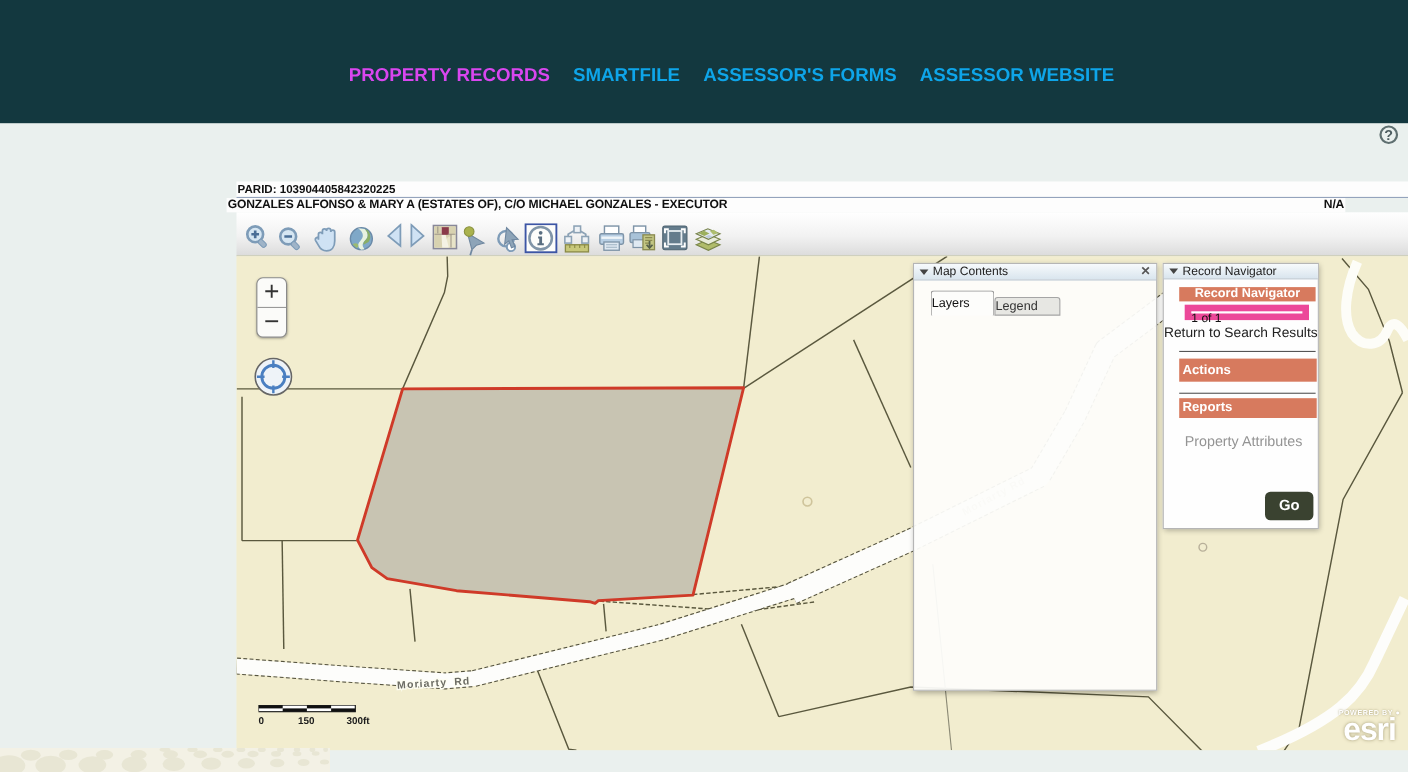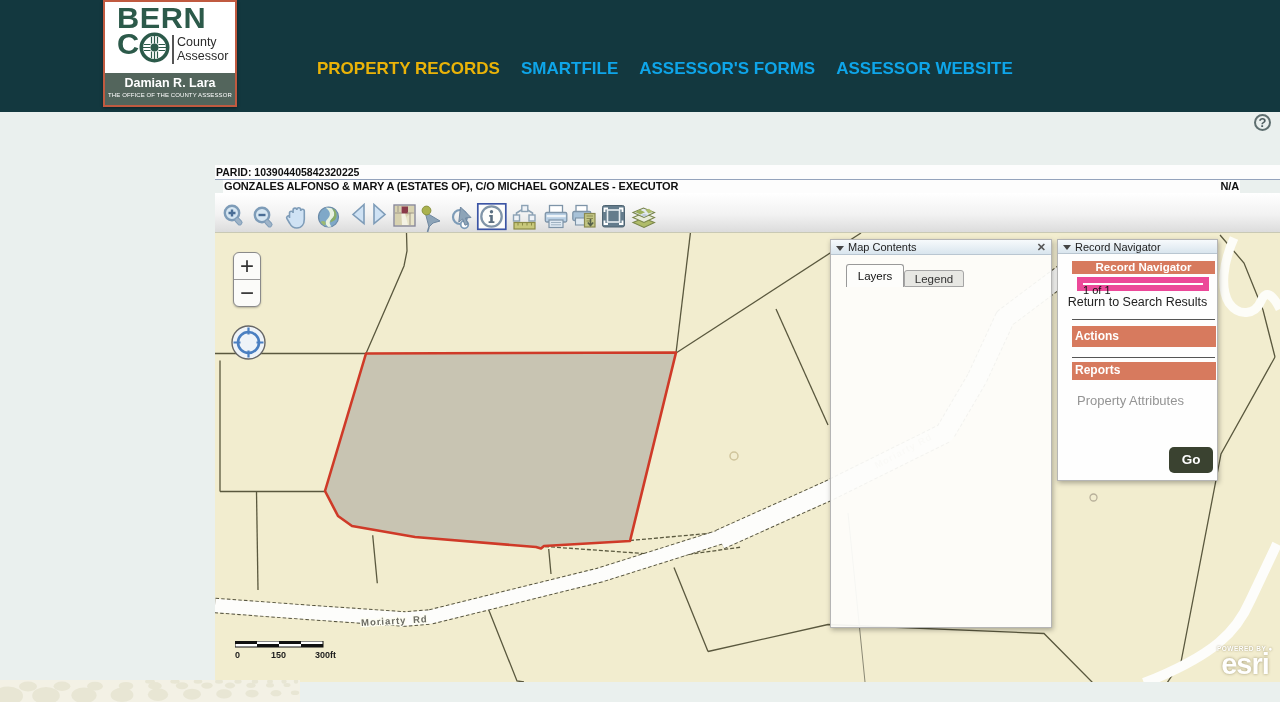--- a/index.html
+++ b/index.html
@@ -12,32 +12,32 @@
 #bern{position:absolute;left:12px;top:0px;font-weight:bold;font-size:29px;letter-spacing:.5px;color:#2c5a4a;transform:scaleX(1.06);transform-origin:0 0}
 #co{position:absolute;left:12px;top:26px;font-weight:bold;font-size:29px;color:#2c5a4a;transform:scaleX(1.06);transform-origin:0 0}
 #zia{position:absolute;left:34px;top:30px}
 #logodiv{position:absolute;left:67px;top:33px;width:1.5px;height:29px;background:#555}
 #cnty{position:absolute;left:72px;top:34px;font-size:12.5px;line-height:13.5px;color:#2b2b2b}
 #logo .bot{position:absolute;left:0;bottom:0;width:100%;height:32px;background:#53655c;text-align:center;color:#fff;white-space:nowrap}
 #logo .bot .n{font-size:12.5px;font-weight:bold;padding-top:3px}
 #logo .bot .o{font-size:6px;letter-spacing:.1px;margin-top:2px}
 #nav{position:absolute;left:317px;top:59px;white-space:nowrap;font-weight:bold;font-size:17px;letter-spacing:0}
 #nav span{margin-right:21px}
-#nav .a{color:#eab308}
+#nav .a{color:#d946ef}
 #nav .b{color:#0ea5e9}
 
 #help{position:absolute;left:1254px;top:114px;width:17px;height:17px;border:2px solid #5f6f70;border-radius:50%;color:#4d5d60;font-size:13px;font-weight:bold;text-align:center;line-height:14px}
 
 #menu{position:absolute;left:85px;top:164px;width:121px;box-shadow:0 2px 3px rgba(0,0,0,.15)}
 #menu .it{height:24.9px;line-height:24.9px;background:#f3f4f1;border-bottom:1px solid #d8dad5;color:#28326d;font-weight:bold;font-size:13.5px;padding-left:10px}
 #menu .it.on{background:#d77a5e;color:#fff}
 #menu .it:last-child{border-bottom:none}
 
 #row1{position:absolute;left:215px;top:164.5px;width:1065px;height:15px;background:#fdfdfd;border-bottom:1px solid #94a3bc;font-size:10.5px;font-weight:bold;color:#101010;line-height:14px;padding-left:1px}
-#row2{position:absolute;left:223px;top:180px;width:1017px;height:13px;background:#fdfdfd;font-size:11px;font-weight:bold;color:#101010;line-height:13px;padding-left:1px;letter-spacing:-.15px}
+#row2{position:absolute;left:206px;top:180px;width:1017px;height:13px;background:#fdfdfd;font-size:11px;font-weight:bold;color:#101010;line-height:13px;padding-left:1px;letter-spacing:-.15px}
 #row2 .na{position:absolute;right:1px;top:0}
 #tbar{position:absolute;left:215px;top:193px;width:1065px;height:39.5px;background:linear-gradient(#ffffff 0%,#f2f2f2 55%,#dcdcdc 100%);border-bottom:1px solid #c9c9b4}
 #tbar svg{position:absolute;top:10px}
 
 #map{position:absolute;left:215px;top:232.5px;width:1065px;height:449px;background:#f2edcf;overflow:hidden}
 #basemap{position:absolute;left:0;top:0}
 
 #zoomctl{position:absolute;left:18px;top:19px;width:28px;height:55px;background:#fbfbf9;border:1px solid #8a8a8a;border-radius:6px;box-shadow:0 1px 2px rgba(0,0,0,.25)}
 #zoomctl .zb{height:27px;text-align:center;font-size:24px;color:#333;line-height:26px;font-weight:400}
 #zoomctl .zb:first-child{border-bottom:1px solid #999}
@@ -51,71 +51,52 @@
 #esri{position:absolute;left:999px;top:412px;width:62px;height:40px;color:#fff;text-align:center}
 #esri .pb{font-size:6.5px;font-weight:bold;letter-spacing:.5px;text-shadow:0 0 2px rgba(150,140,100,.9)}
 #esri .e{font-size:29px;font-weight:bold;line-height:25px;letter-spacing:-1px;text-shadow:0 0 3px rgba(150,140,100,.9)}
 
 .panel{position:absolute;border:1px solid #b5b5b5;box-shadow:1px 2px 5px rgba(0,0,0,.3)}
 .phead{height:14.5px;background:linear-gradient(#f7fafc,#d9e5ee);border-bottom:1px solid #b9c6d1;font-size:11px;color:#222;line-height:14px;padding-left:5px;position:relative}
 .phead .tri{display:inline-block;width:0;height:0;border-left:4px solid transparent;border-right:4px solid transparent;border-top:5px solid #444;margin-right:4px;vertical-align:middle}
 .phead .x{position:absolute;right:5px;top:0;color:#555;font-weight:bold;font-size:11px}
 #mcp{left:615px;top:6.5px;width:222px;height:389px;background:rgba(253,253,251,.94)}
 #mcbody{position:relative;height:374px}
-.tab{position:absolute;font-size:11.5px;text-align:center}
+.tab{position:absolute;font-size:11.5px;text-align:left}
 #tab1{left:15px;top:9px;width:58px;height:23px;background:#fdfdfb;border:1px solid #999;border-bottom:none;border-radius:3px 3px 0 0;line-height:23px;color:#111;z-index:2}
 #tab2{left:73px;top:15px;width:60px;height:17px;background:#e7e7e3;border:1px solid #a5a5a5;border-radius:3px 3px 0 0;line-height:17px;color:#333;z-index:1}
 #mcbox{position:absolute;left:10px;top:32px;width:200px;height:330px;border:1px solid #999;z-index:1}
 .lrow{position:absolute;left:8px;font-size:11.5px;color:#111;height:13px;line-height:13px}
 .plus{display:inline-block;width:9px;height:9px;border:1px solid #888;background:#f2f2f2;font-size:8px;line-height:7px;text-align:center;color:#333;vertical-align:-1px;margin-right:2px}
 .cb{display:inline-block;width:11px;height:11px;border:1px solid #aaa;background:#fff;border-radius:2.5px;vertical-align:-2px;margin-right:2px}
 .cb.chk{background:#4f94e3;border-color:#3b7cc4;color:#fff;font-size:10px;font-weight:bold;line-height:11px;text-align:center}
 #ltlabel{position:absolute;left:8px;top:49px;font-size:11.5px;color:#111}
 #stepper{position:absolute;left:55px;top:61.5px;width:11px;height:10px;background:linear-gradient(#6aa6e8,#3372c0);border-radius:2px;color:#fff;font-size:5px;line-height:5px;text-align:center}
 #slider{position:absolute;left:9px;top:78px;width:130px;height:13px}
 .sbtn{position:absolute;top:0;width:9px;height:12px;background:#e8e8e4;border:1px solid #999;font-size:7px;line-height:10px;text-align:center;color:#555}
 #strack{position:absolute;left:12px;top:4px;width:106px;height:4px;background:#ccd6dd;border:1px solid #9ab;border-radius:2px}
 #sthumb{position:absolute;left:103px;top:0px;width:15px;height:13px;background:linear-gradient(#fdfdfd,#d8d8d8);border:1px solid #888;border-radius:2px;clip-path:polygon(0 0,100% 0,100% 60%,50% 100%,0 60%)}
-#rnp{left:842px;top:6px;width:161px;height:242px;background:#fefefe}
+#rnp{left:842px;top:6px;width:142px;height:242px;background:#fefefe}
 .bar{background:#d77a5e;color:#fff;font-weight:bold}
 #rnbar{margin:7px 2px 0 14px;height:12.5px;font-size:11.5px;text-align:center;line-height:12.5px}
 #rninput{margin:3px 8px 0 19px;height:14px;border:6px solid #ec4899;background:#fff;font-size:11px;line-height:14px;color:#111}
 #rnret{margin-top:4px;text-align:center;font-size:12.5px;color:#222}
 #rnhr1{margin:10px 2px 0 14px;border-top:1px solid #555}
 #actions{margin:6px 1px 0 14px;height:21.5px;font-size:12px;line-height:21.5px;padding-left:3px}
 #rnhr2{margin:10px 2px 0 14px;border-top:1px solid #555}
 #reports{margin:4px 1px 0 14px;height:17.5px;font-size:12px;line-height:17.5px;padding-left:3px}
 #pattr{margin:13px 0 0 19px;font-size:13px;color:#949494}
 #gobtn{position:absolute;right:4px;bottom:7px;width:44px;height:26px;background:#3a4230;border-radius:5px;color:#fff;font-weight:bold;font-size:13.5px;text-align:center;line-height:26px}
 
 #fdots{position:absolute;left:0;top:680px;width:300px;height:22px;overflow:hidden}
 </style>
 </head>
 <body>
 <div id="page">
   <div id="hdr">
-    <div id="logo">
-      <div class="top">
-        <div id="bern">BERN</div>
-        <div id="co">C</div>
-        <svg id="zia" width="31" height="31" viewBox="0 0 31 31">
-            <circle cx="15.5" cy="15.5" r="13.2" fill="none" stroke="#2c5a4a" stroke-width="3.6"></circle>
-            <circle cx="15.5" cy="15.5" r="4" fill="#2c5a4a"></circle>
-            <g stroke="#2c5a4a" stroke-width="1.2">
-              <path d="M12.5 5v6.5M15.5 4v7.5M18.5 5v6.5M12.5 19.5V26M15.5 19.5V27M18.5 19.5V26M5 12.5h6.5M4 15.5h7.5M5 18.5h6.5M19.5 12.5H26M19.5 15.5H27M19.5 18.5H26"></path>
-            </g>
-          </svg>
-        <div id="logodiv"></div>
-        <div id="cnty">County<br>Assessor</div>
-      </div>
-      <div class="bot">
-          <div class="n">Damian R. Lara</div>
-          <div class="o">THE OFFICE OF THE COUNTY ASSESSOR</div>
-        </div>
-    </div>
     <div id="nav"><span class="a">PROPERTY RECORDS</span><span class="b">SMARTFILE</span><span class="b">ASSESSOR'S FORMS</span><span class="b">ASSESSOR WEBSITE</span></div>
   </div>
   <div id="help">?</div>
   <div id="row1">PARID: 103904405842320225</div>
   <div id="row2">GONZALES ALFONSO &amp; MARY A (ESTATES OF), C/O MICHAEL GONZALES - EXECUTOR<span class="na">N/A</span></div>
   <div id="tbar">
     <svg style="left:5px" width="650" height="30" viewBox="0 0 650 30">
       <defs>
         <g id="mag">
             <circle cx="9" cy="9" r="7.2" fill="#d6e6f2" stroke="#7e9cb8" stroke-width="2.4"></circle>

